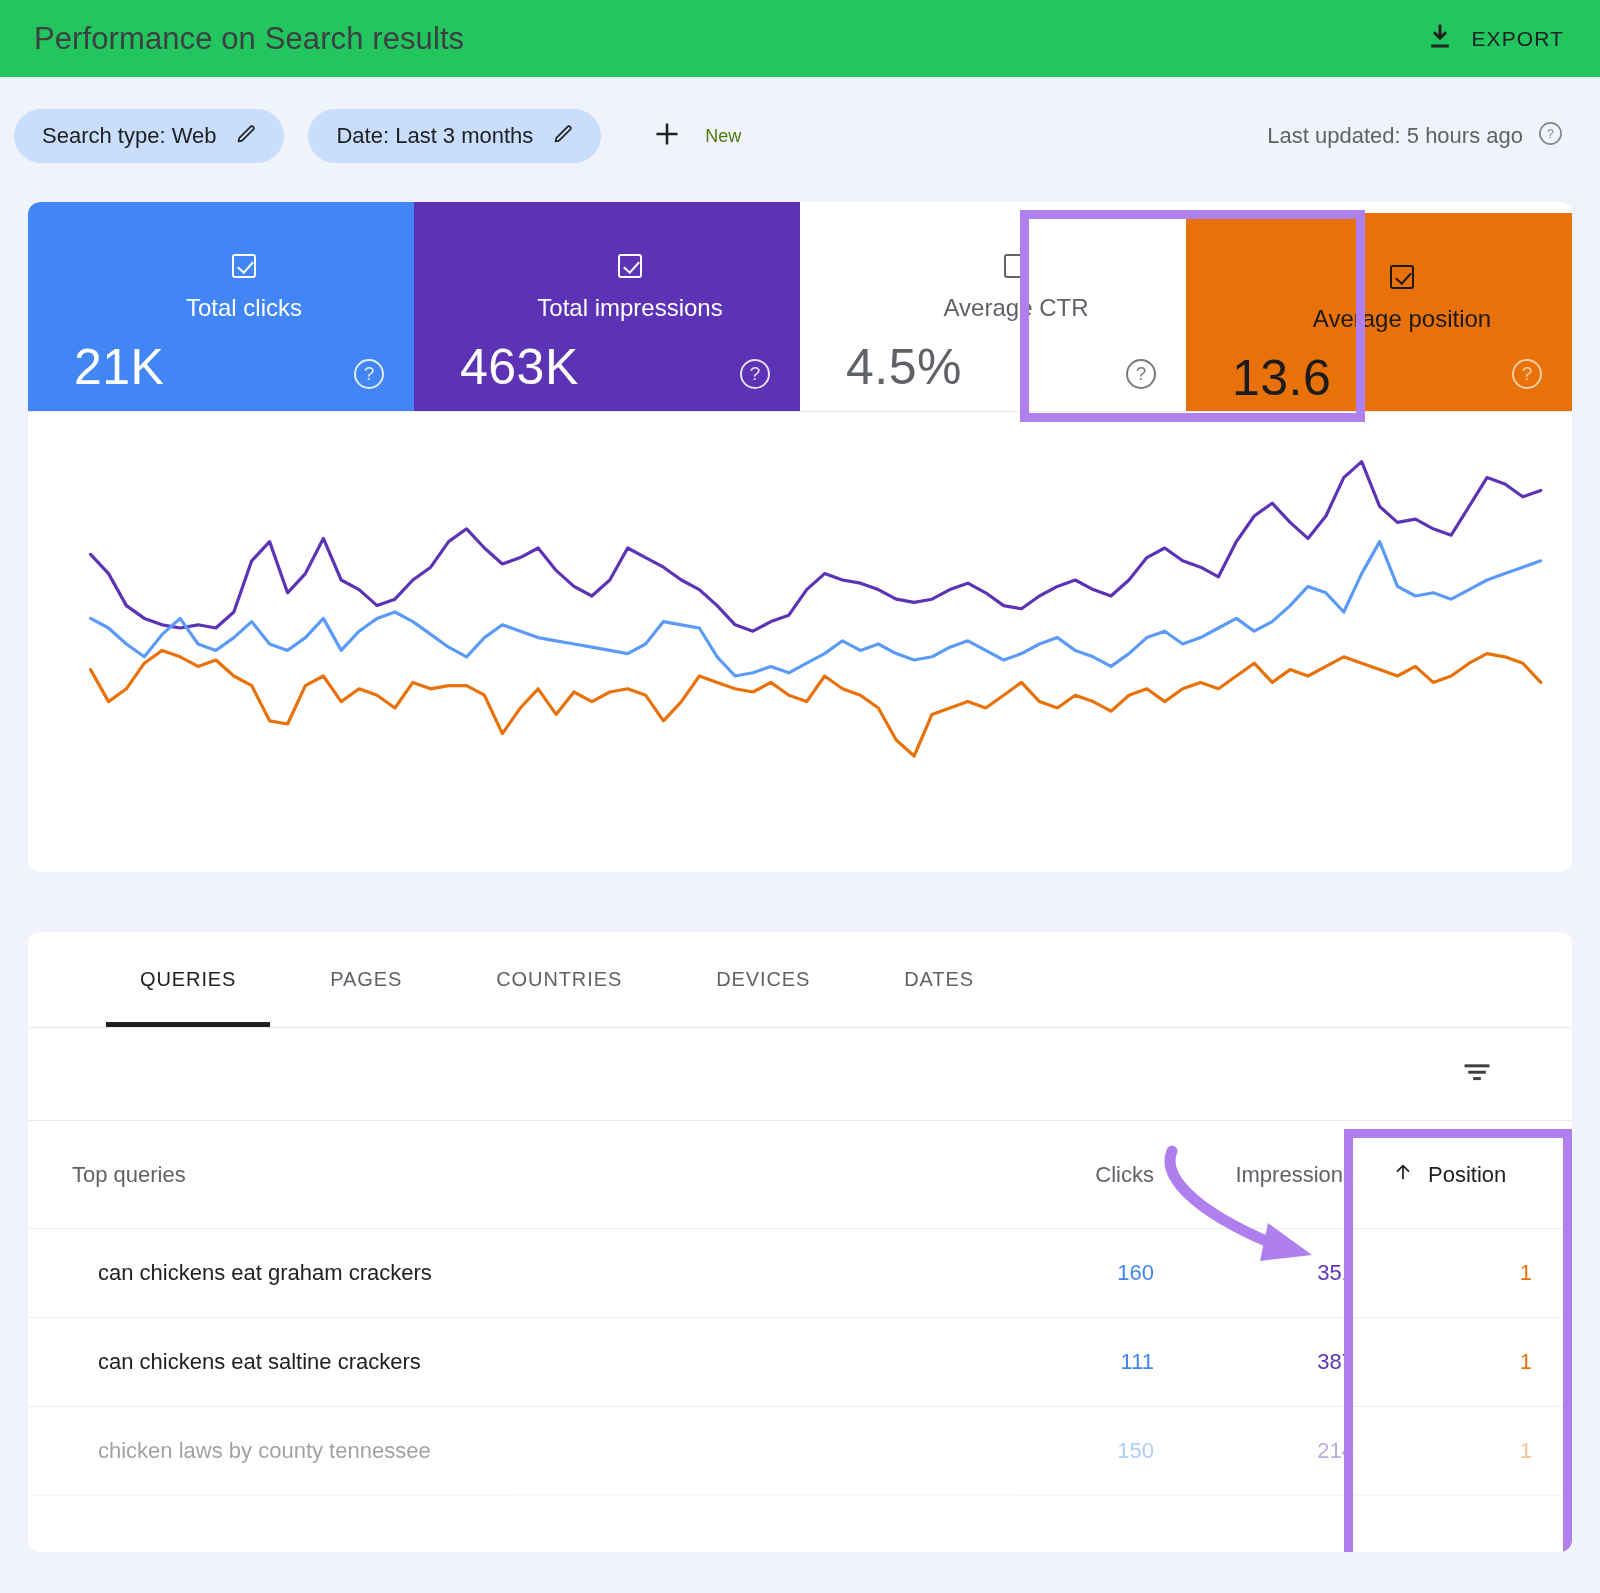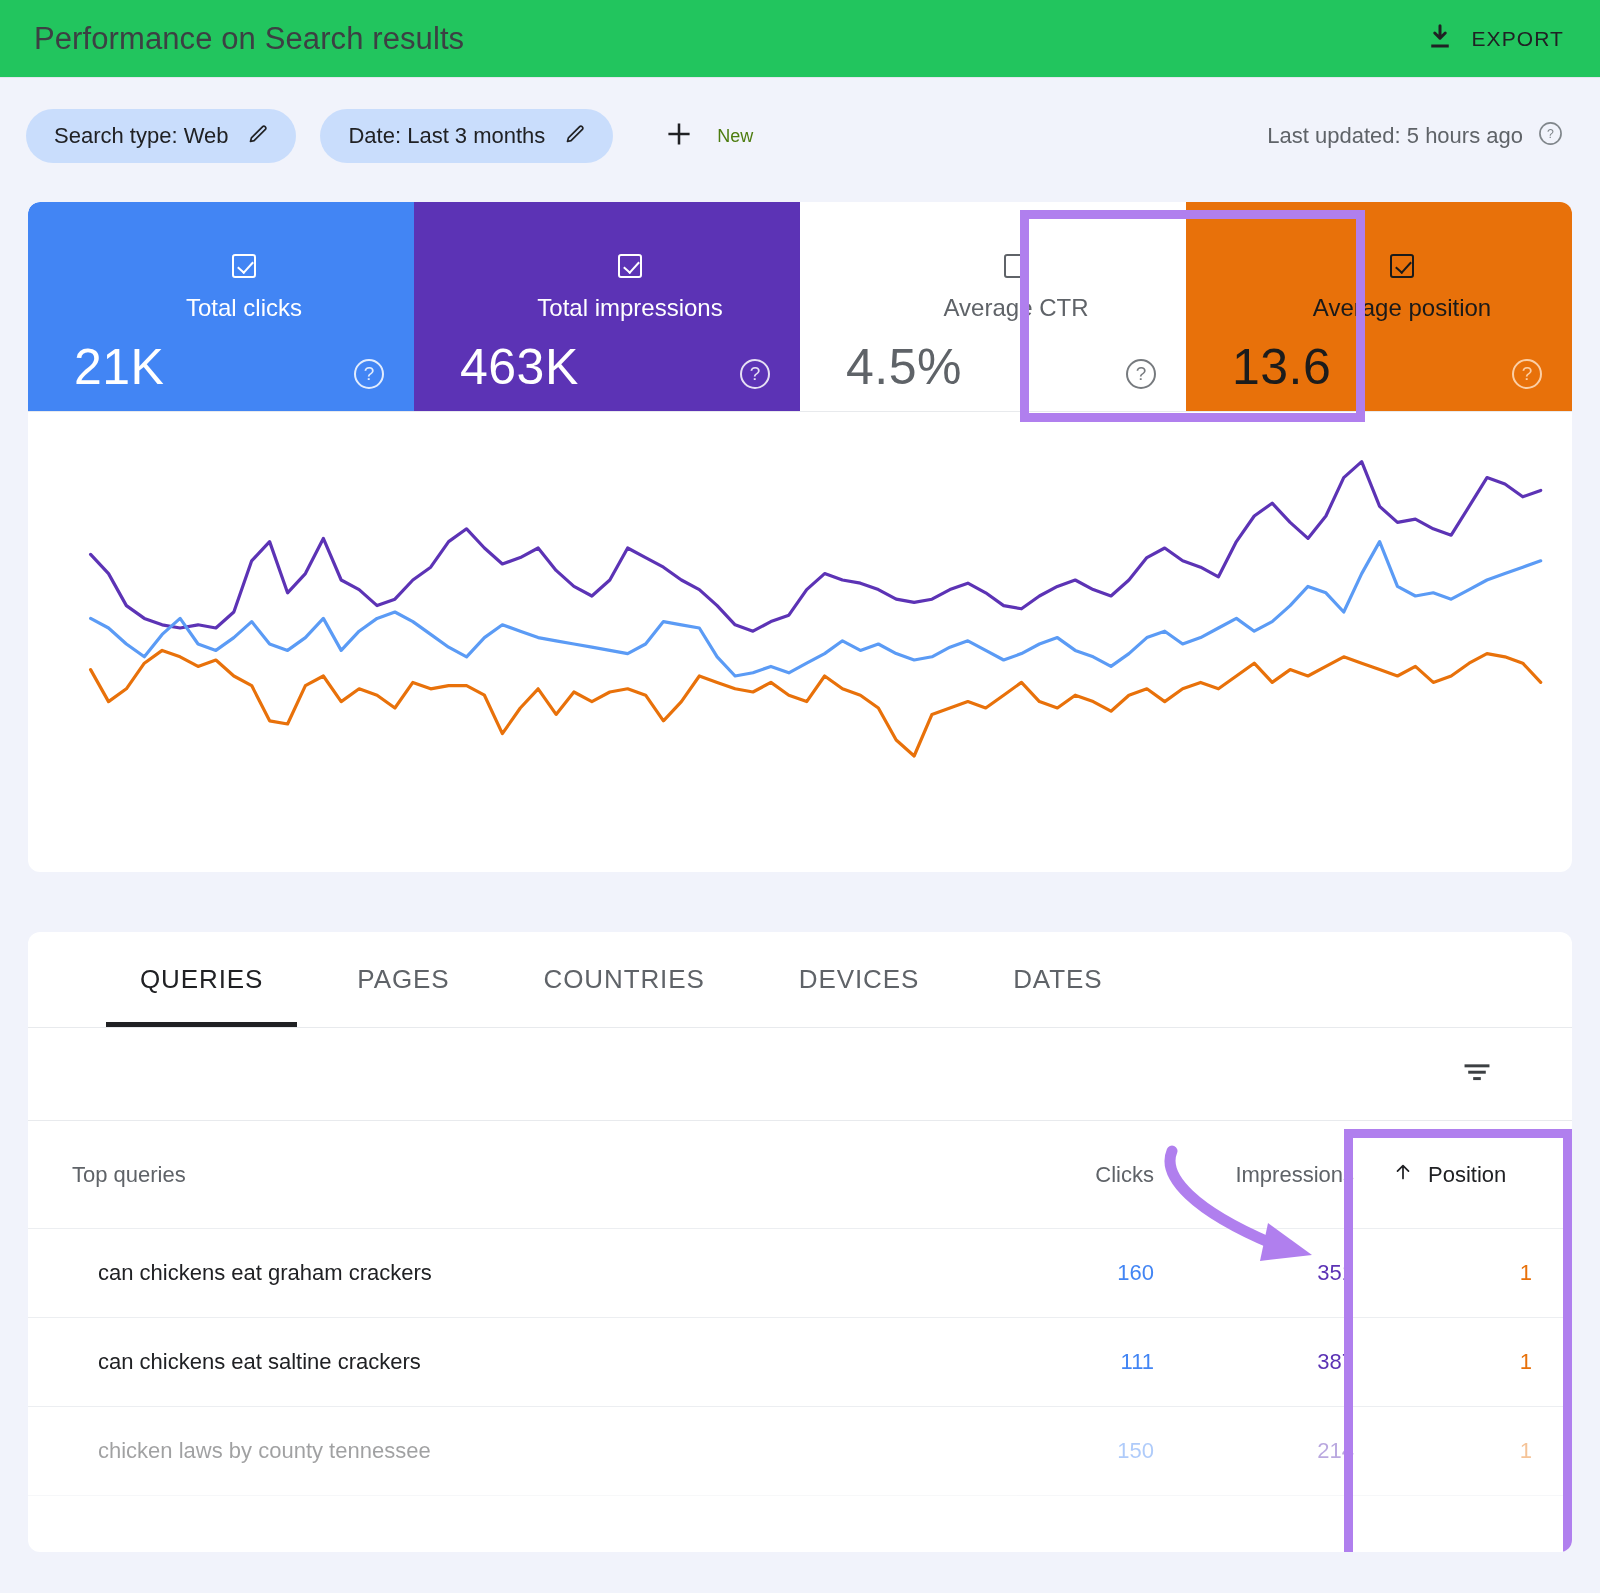--- a/index.html
+++ b/index.html
@@ -38,21 +38,21 @@
     letter-spacing: 1.1px;
     color: #202124;
     font-weight: 500;
   }
 
   
   .filterbar {
     height: 116px;
     display: flex;
     align-items: center;
-    padding: 0 36px 0 26px;
+    padding: 0 36px 0 14px;
     gap: 24px;
     background: #f1f3fb;
   }
   .chip {
     display: flex;
     align-items: center;
     gap: 18px;
     background: #c9ddfc;
     border-radius: 999px;
     height: 54px;
@@ -129,21 +129,21 @@
     font-size: 19px;
     line-height: 26px;
     text-align: center;
     opacity: .85;
     cursor: pointer;
   }
   .m-clicks { background: #4285f4; color: #fff; border-radius: 12px 0 0 0; }
   .m-impr   { background: #5c33b5; color: #fff; }
   .m-ctr    { background: #fff; color: #5f6368; }
   .m-ctr .m-value { color: #5f6368; }
-  .m-pos    { background: #e8710a; color: #1a1a1a; }
+  .m-pos    { background: #e8710a; color: #1a1a1a; margin-top: 11px; }
   .m-pos .m-value { color: #1c1c1c; }
   .m-pos .qmark { color: #ffe0c2; }
   .m-highlight {
     position: absolute;
     left: 992px; top: 8px;
     width: 345px; height: 212px;
     border: 9px solid #b07fee;
     pointer-events: none;
     z-index: 5;
   }
@@ -173,21 +173,21 @@
   .tabs {
     display: flex;
     padding-left: 104px;
     border-bottom: 1px solid #e8eaed;
     height: 96px;
     align-items: stretch;
   }
   .tab {
     display: flex;
     align-items: center;
-    font-size: 26px;
+    font-size: 20px;
     letter-spacing: .9px;
     color: #5f6368;
     padding: 0 8px;
     margin-right: 78px;
     cursor: pointer;
     position: relative;
     white-space: nowrap;
   }
   .tab.active { color: #202124; font-weight: 500; }
   .tab.active::after {

